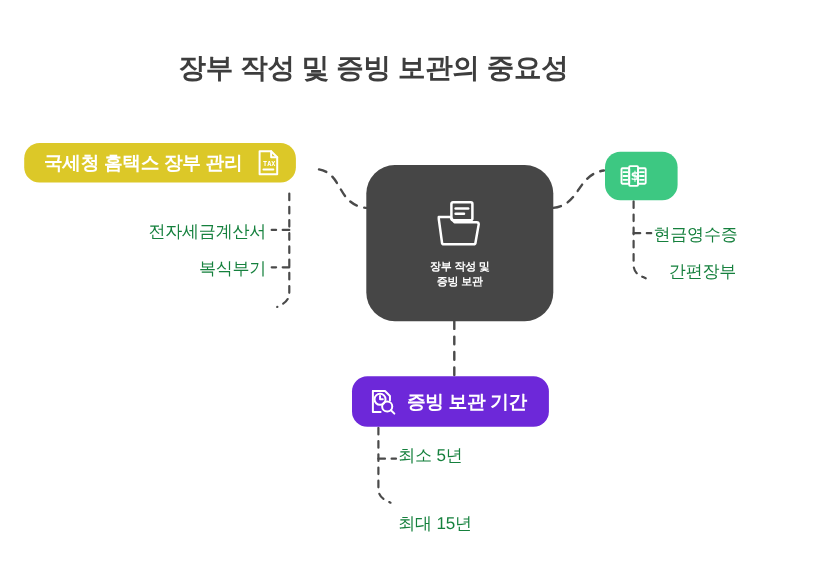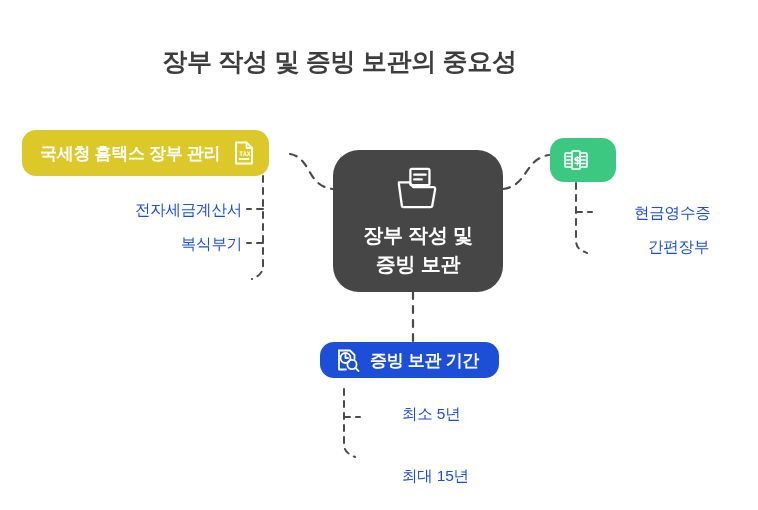--- a/index.html
+++ b/index.html
@@ -73,21 +73,21 @@
     padding-top: 4px;
   }
   .center-icon {
     width: 46px;
     height: 42px;
     margin-bottom: 12px;
     display: block;
   }
   .center-label {
     color: #ffffff;
-    font-size: 20px;
+    font-size: 10px;
     font-weight: bold;
     line-height: 1.45;
     text-align: center;
     letter-spacing: -0.2px;
   }
 
   
   .pill {
     position: absolute;
     display: flex;
@@ -105,52 +105,51 @@
   .pill-icon {
     width: 26px;
     height: 26px;
     display: block;
     flex: 0 0 auto;
   }
 
   #node-hometax {
     left: 22px;
     top: 130px;
-    height: 46px;
+    height: 36px;
     padding: 0 12px 0 18px;
     background: #DCC828;
   }
   #node-hometax .pill-icon { margin-left: 11px; }
 
   #node-duty {
     left: 550px;
     top: 138px;
     height: 44px;
     padding: 0 18px 0 13px;
     background: #3DC882;
   }
   #node-duty .pill-icon { margin-right: 9px; }
 
   #node-period {
     left: 320px;
     top: 342px;
-    height: 36px;
+    height: 46px;
     padding: 0 20px 0 15px;
-    background: #1d4ed8;
+    background: #6d28d9;
   }
   #node-period .pill-icon { margin-right: 9px; }
 
   
   .leaf {
     position: absolute;
     font-size: 15.5px;
-    color: #1d4ed8;
+    color: #15803d;
     letter-spacing: -0.2px;
     white-space: nowrap;
-    margin-left: 40px;
   }
   .leaf-right { text-align: right; }
 </style>
 </head>
 <body>
 
 <div id="canvas">
 
   <div class="page-title">장부 작성 및 증빙 보관의 중요성</div>
 

